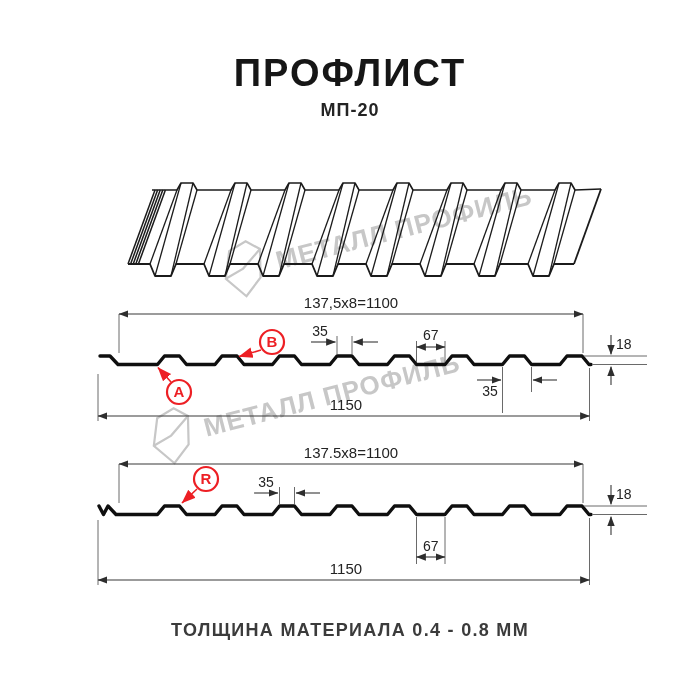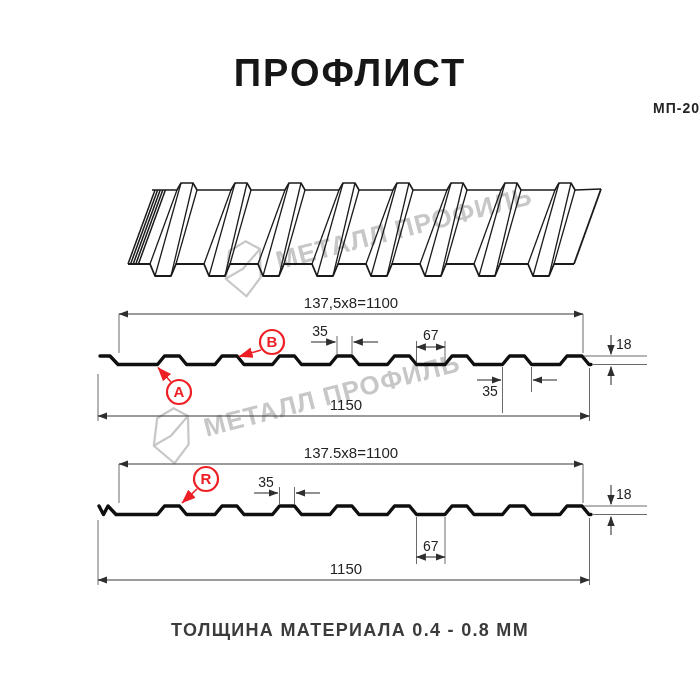--- a/index.html
+++ b/index.html
@@ -1,21 +1,21 @@
 <!DOCTYPE html>
 <html><head>
 <meta charset="utf-8">
 <style>
   html,body{margin:0;padding:0;background:#ffffff;}
   #page{position:relative;width:700px;height:700px;background:#ffffff;overflow:hidden;
         font-family:"Liberation Sans", sans-serif;}
   .title{position:absolute;left:0;top:52px;width:700px;text-align:center;
          font-size:38px;font-weight:700;letter-spacing:2px;color:#161616;z-index:3;}
-  .subtitle{position:absolute;left:0;top:100px;width:700px;text-align:right;
-         font-size:14px;font-weight:700;letter-spacing:1px;color:#242424;z-index:3;}
+  .subtitle{position:absolute;left:0;top:100px;width:700px;text-align:center;
+         font-size:18px;font-weight:700;letter-spacing:1px;color:#242424;z-index:3;}
   .footer{position:absolute;left:0;top:620px;width:700px;text-align:center;
          font-size:18px;font-weight:600;letter-spacing:1.3px;color:#3b3b3b;z-index:3;}
   .wm{position:absolute;display:flex;align-items:center;gap:10px;color:#c7c7c7;
       font-weight:700;font-size:26px;letter-spacing:1px;white-space:nowrap;
       transform:rotate(-14.5deg);transform-origin:left center;z-index:1;}
   .wm svg{flex:0 0 auto;}
   #canvas{position:absolute;left:0;top:0;z-index:2;}
   .profile{stroke:#0f0f0f;stroke-width:3.4;fill:none;stroke-linejoin:round;stroke-linecap:round;}
   .sheet{stroke:#1b1b1b;fill:none;stroke-linejoin:round;}
   .ext{stroke:#6a6a6a;stroke-width:1;}

